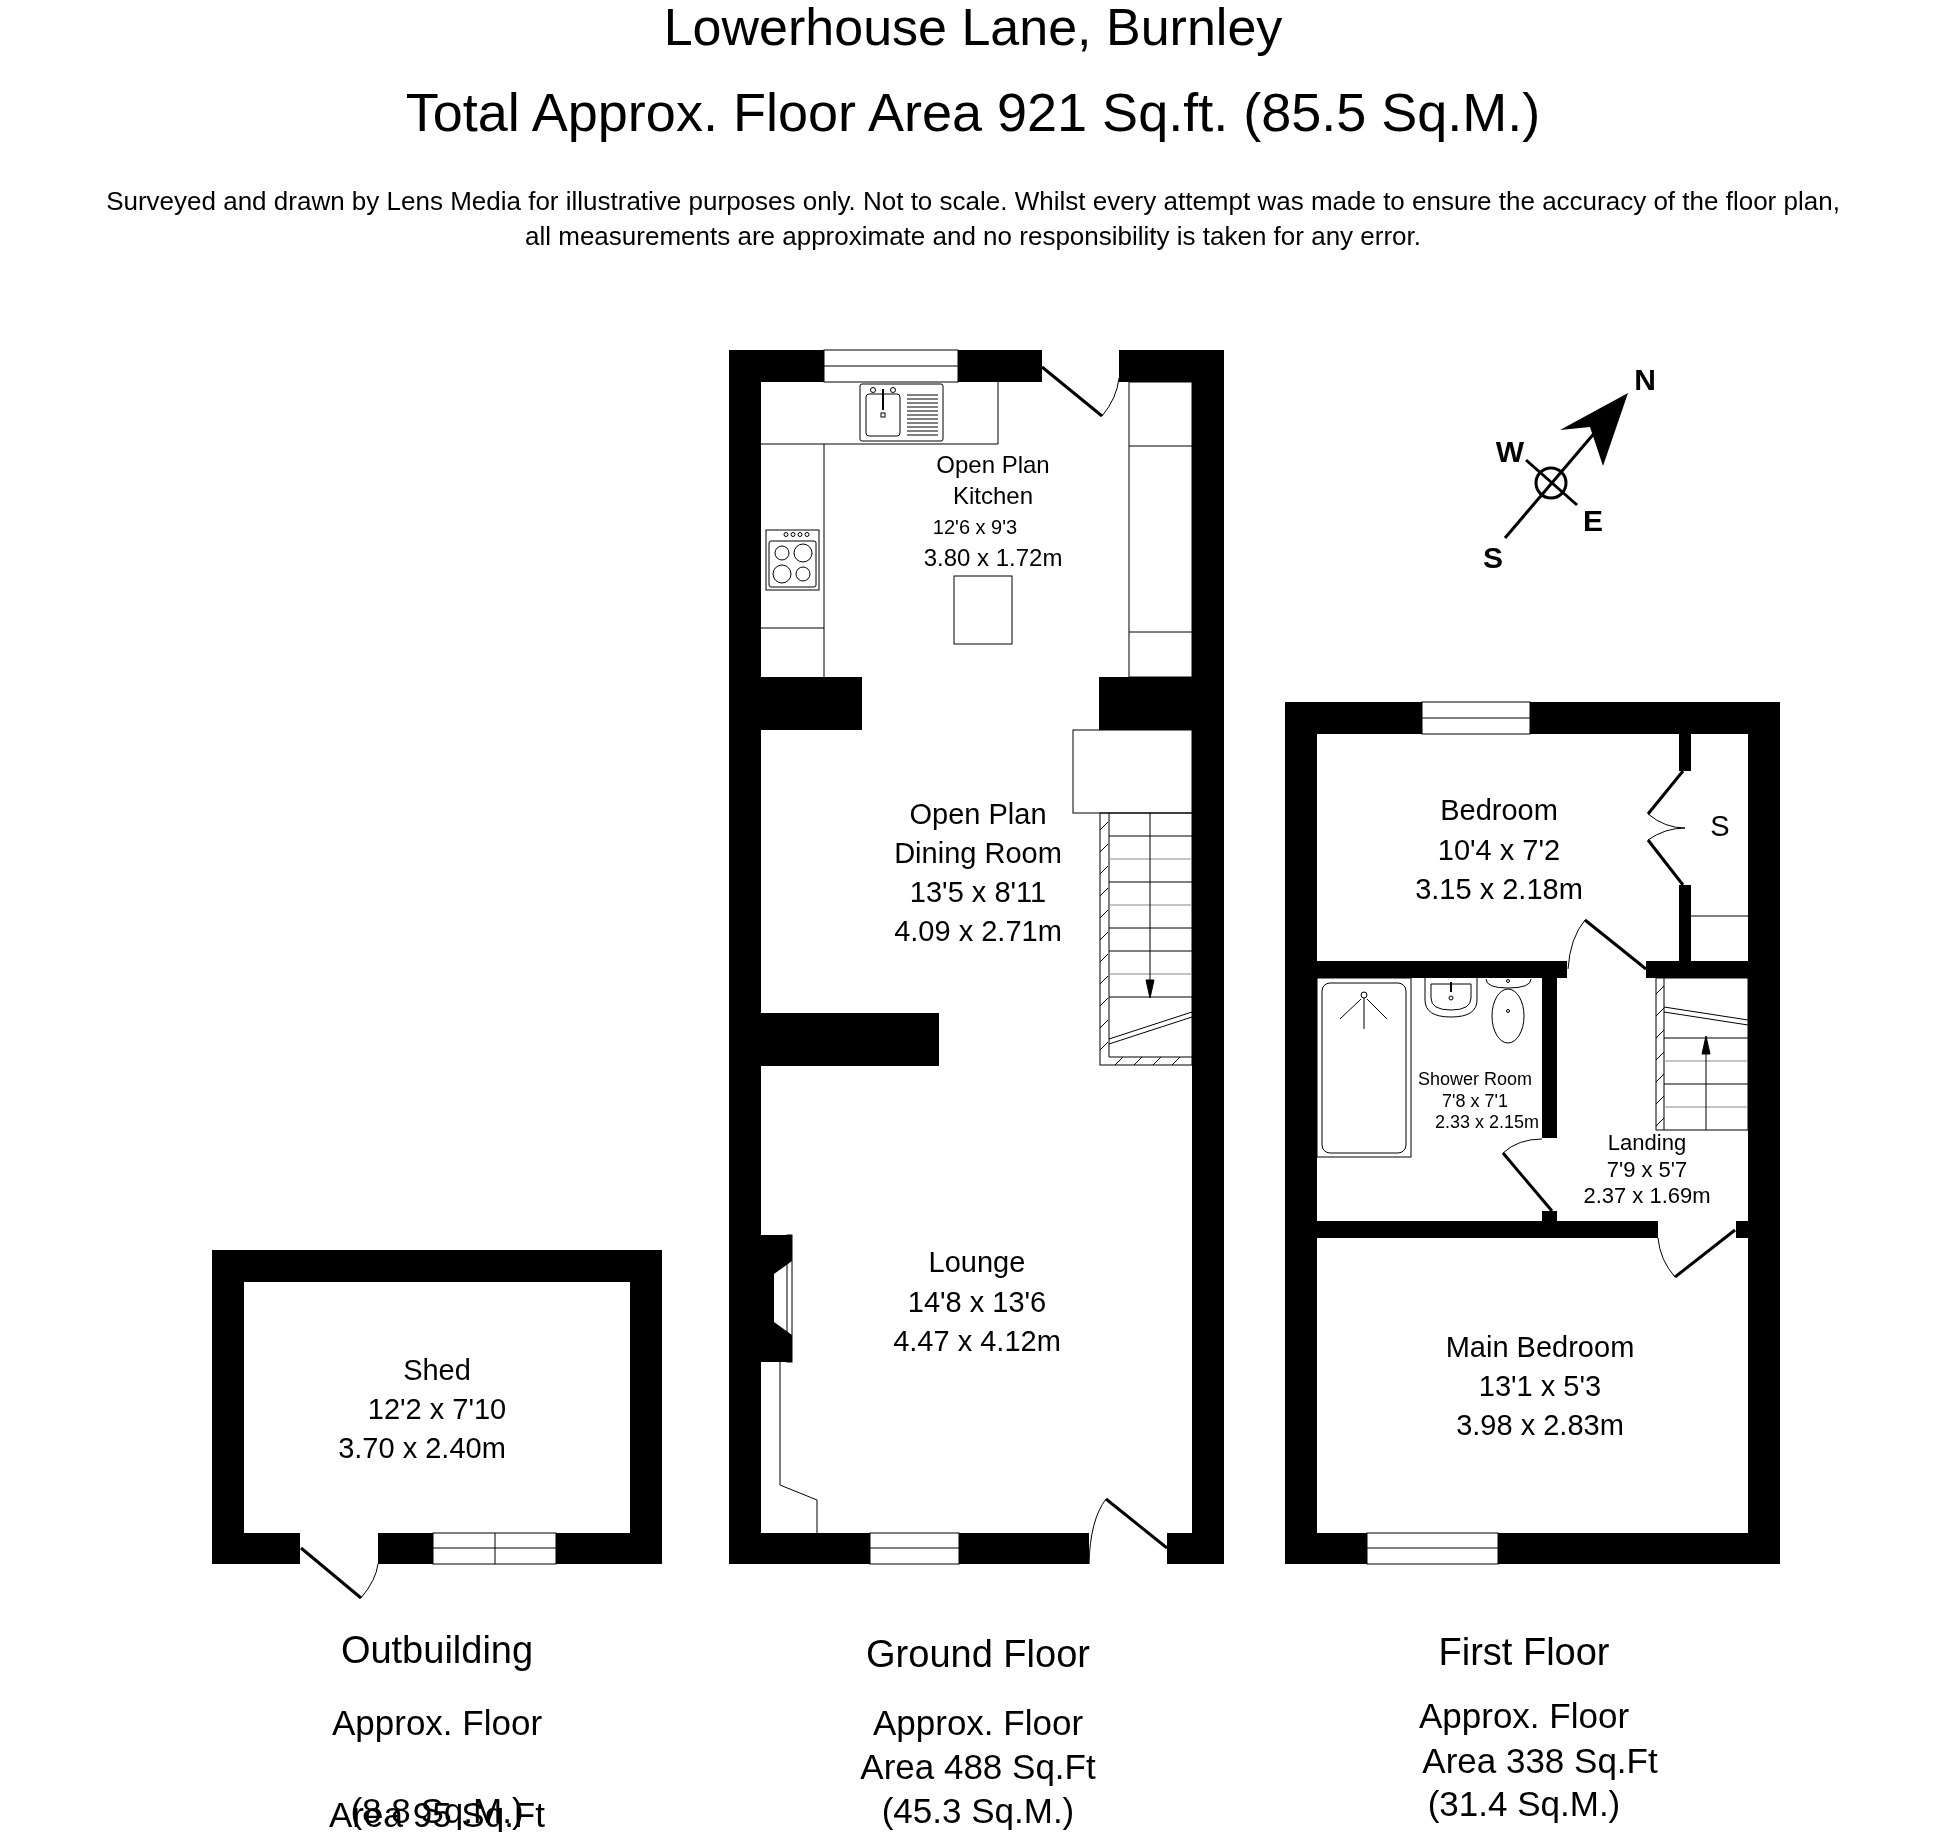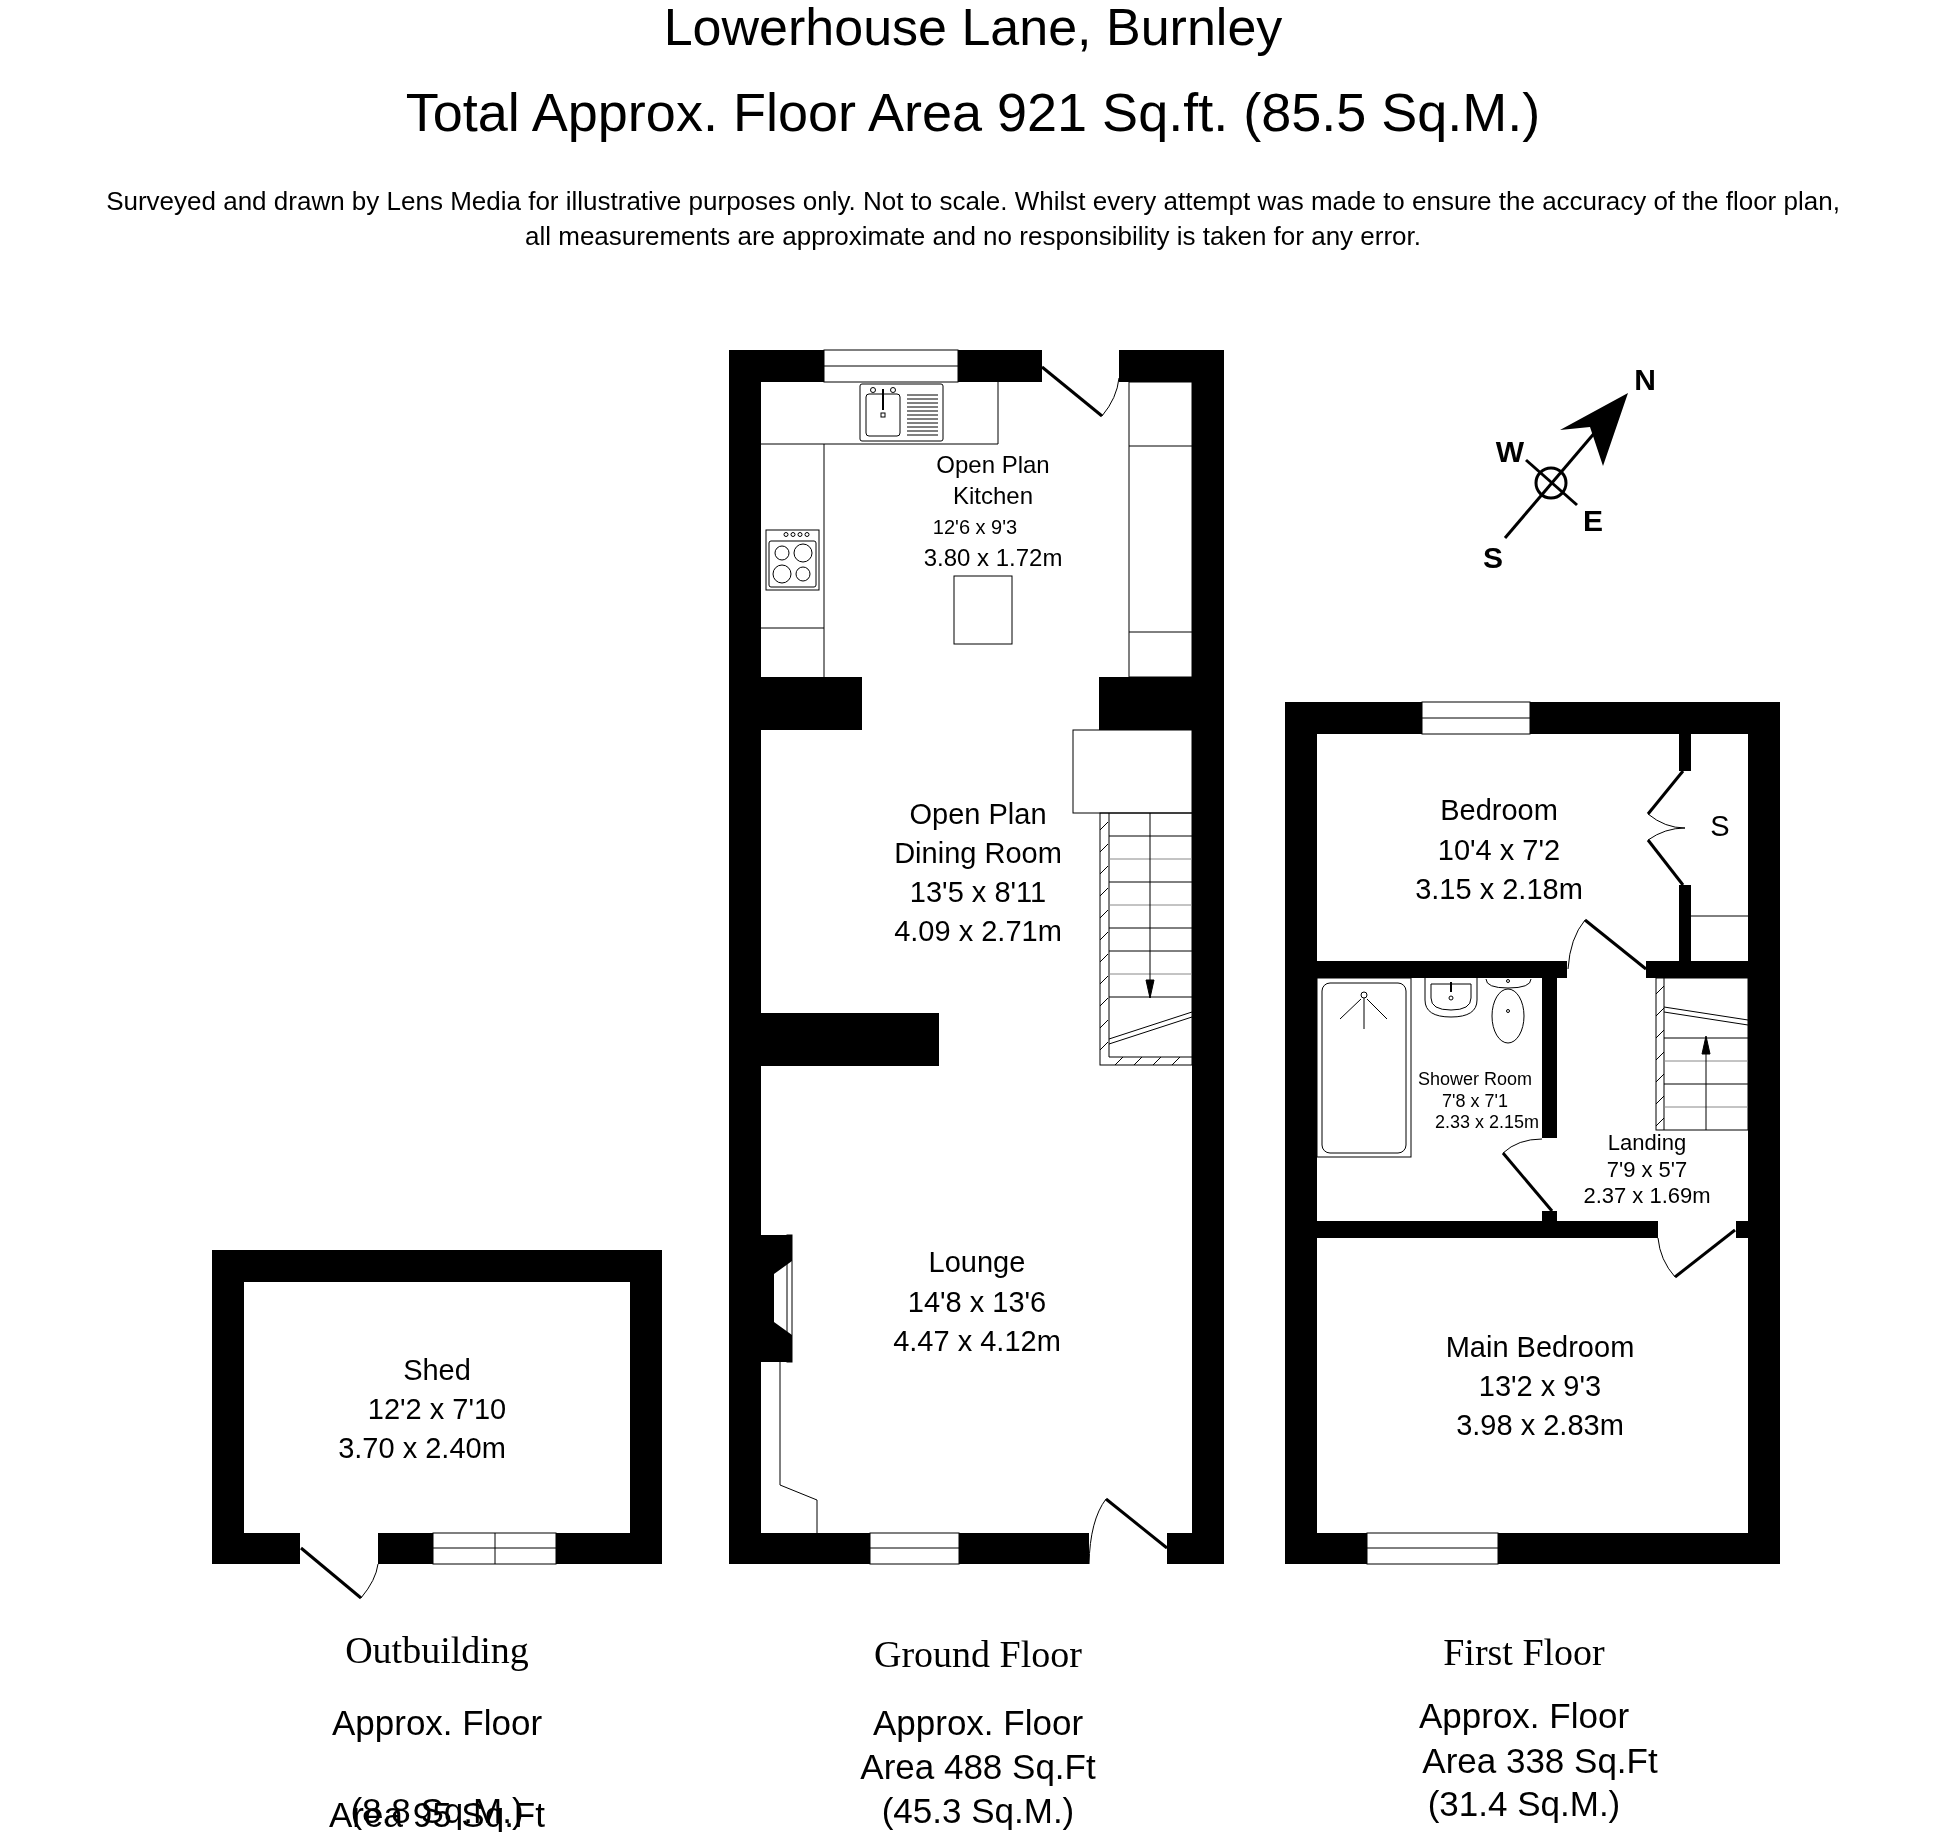--- a/index.html
+++ b/index.html
@@ -4,21 +4,21 @@
 <style>
   html, body { margin: 0; padding: 0; background: #ffffff; }
   body { width: 1946px; height: 1832px; position: relative; overflow: hidden; font-family: "Liberation Sans", sans-serif; color: #000000; }
   .txt { position: absolute; white-space: nowrap; text-align: center; transform: translate(-50%, -50%); line-height: 1; }
   .title { font-size: 52px; }
   .subtitle { font-size: 54px; }
   .disclaimer { font-size: 26px; }
   .room-label { font-size: 29px; }
   .room-label-sm { font-size: 18px; }
   .room-label-md { font-size: 22px; }
-  .floor-name { font-size: 38px; font-family: Liberation Serif, serif; }
+  .floor-name { font-size: 38px; }
   .floor-area { font-size: 35px; }
   .compass-letter { font-size: 30px; font-weight: bold; }
   svg.plan { position: absolute; left: 0; top: 0; }
 </style>
 </head>
 <body>
 
 <svg class="plan" width="1946" height="1832" viewBox="0 0 1946 1832">
 
   <g>
@@ -299,21 +299,21 @@
 
 <div class="txt room-label-sm" style="left:1475px; top:1079px;">Shower Room</div>
 <div class="txt room-label-sm" style="left:1475px; top:1101px;">7'8 x 7'1</div>
 <div class="txt room-label-sm" style="left:1475px; top:1122px;margin-left:12px;">2.33 x 2.15m</div>
 
 <div class="txt room-label-md" style="left:1647px; top:1143px;">Landing</div>
 <div class="txt room-label-md" style="left:1647px; top:1170px;">7'9 x 5'7</div>
 <div class="txt room-label-md" style="left:1647px; top:1196px;">2.37 x 1.69m</div>
 
 <div class="txt room-label" style="left:1540px; top:1347px;">Main Bedroom</div>
-<div class="txt room-label" style="left:1540px; top:1386px;">13'2 x 9'3</div>
+<div class="txt room-label" style="left:1540px; top:1386px;">13'1 x 5'3</div>
 <div class="txt room-label" style="left:1540px; top:1425px;">3.98 x 2.83m</div>
 
 <div class="txt floor-name" style="left:437px; top:1650px;">Outbuilding</div>
 <div class="txt floor-area" style="left:437px; top:1722px;">Approx. Floor</div>
 <div class="txt floor-area" style="left:437px; top:1766px;margin-top:48px;">Area 95 Sq.Ft</div>
 <div class="txt floor-area" style="left:437px; top:1810px;">(8.8 Sq.M.)</div>
 
 <div class="txt floor-name" style="left:978px; top:1654px;">Ground Floor</div>
 <div class="txt floor-area" style="left:978px; top:1722px;">Approx. Floor</div>
 <div class="txt floor-area" style="left:978px; top:1766px;">Area 488 Sq.Ft</div>

